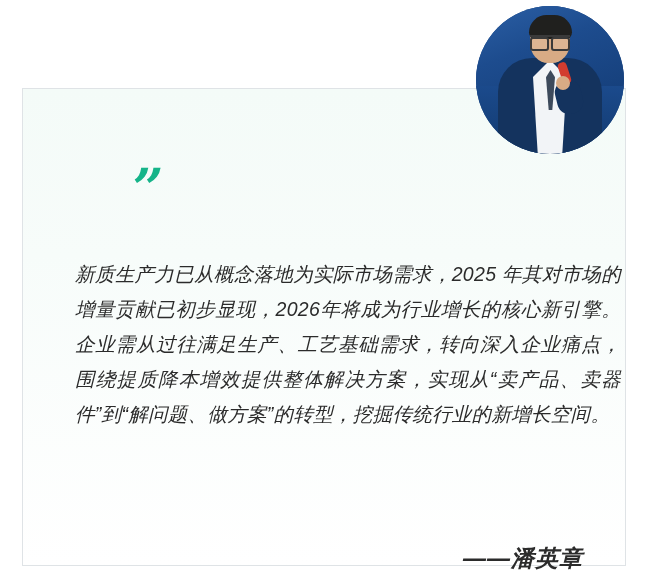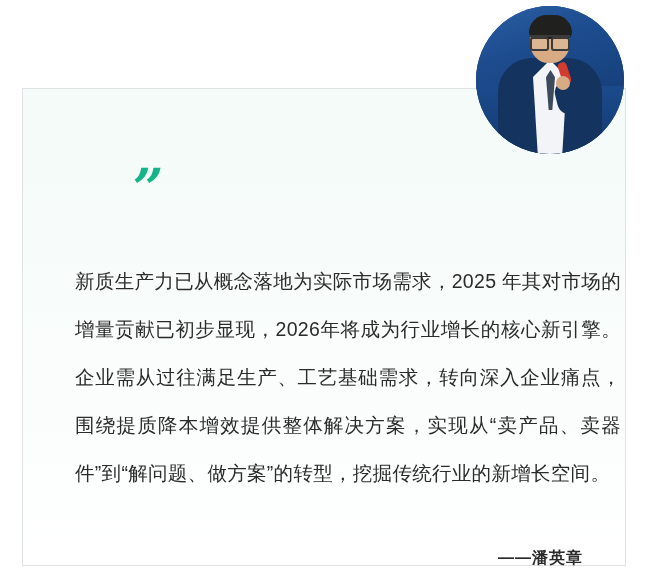--- a/index.html
+++ b/index.html
@@ -34,39 +34,41 @@
     font-family: "DejaVu Serif", serif;
     letter-spacing: 2px;
     transform: skewX(-8deg);
   }
   .quote-body {
     position: absolute;
     left: 52px;
     top: 168px;
     width: 546px;
     font-size: 19.5px;
-    line-height: 48px;
+    line-height: 35px;
     color: #2b2b2b;
     letter-spacing: 0.3px;
     text-align: justify;
     font-family: "Liberation Sans", sans-serif;
+    font-style: italic;
   }
   .attribution {
     position: absolute;
     right: 42px;
     top: 454px;
     width: 360px;
     text-align: right;
     color: #2b2b2b;
   }
   .attribution .name {
-    font-size: 16px;
+    font-size: 23px;
     font-weight: 700;
     line-height: 30px;
     letter-spacing: 1px;
+    font-style: italic;
   }
   .attribution .org-row {
     margin-top: 10px;
     font-size: 18px;
     line-height: 28px;
     letter-spacing: 1px;
     display: flex;
     justify-content: flex-end;
     align-items: baseline;
   }

